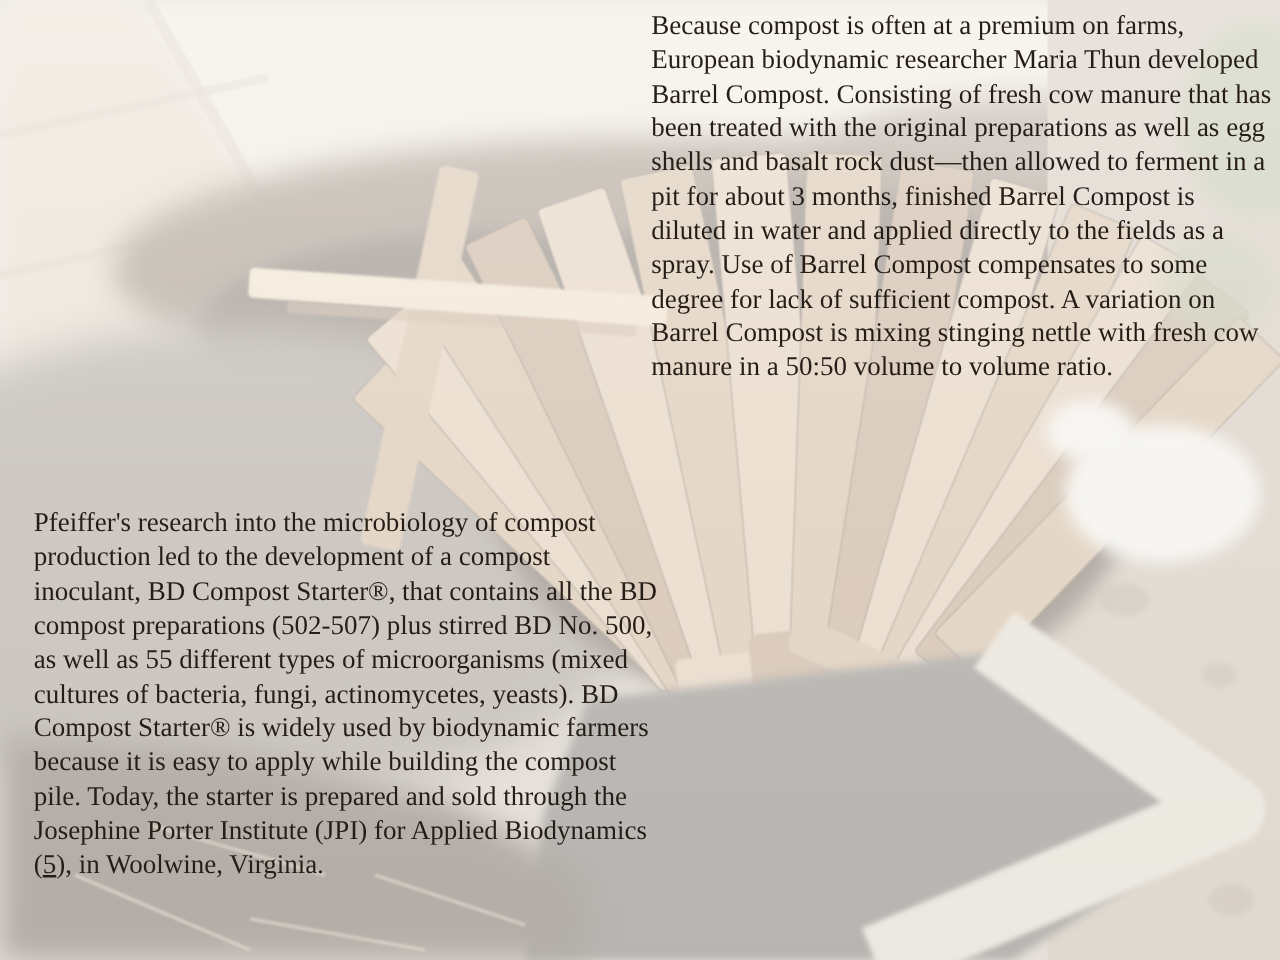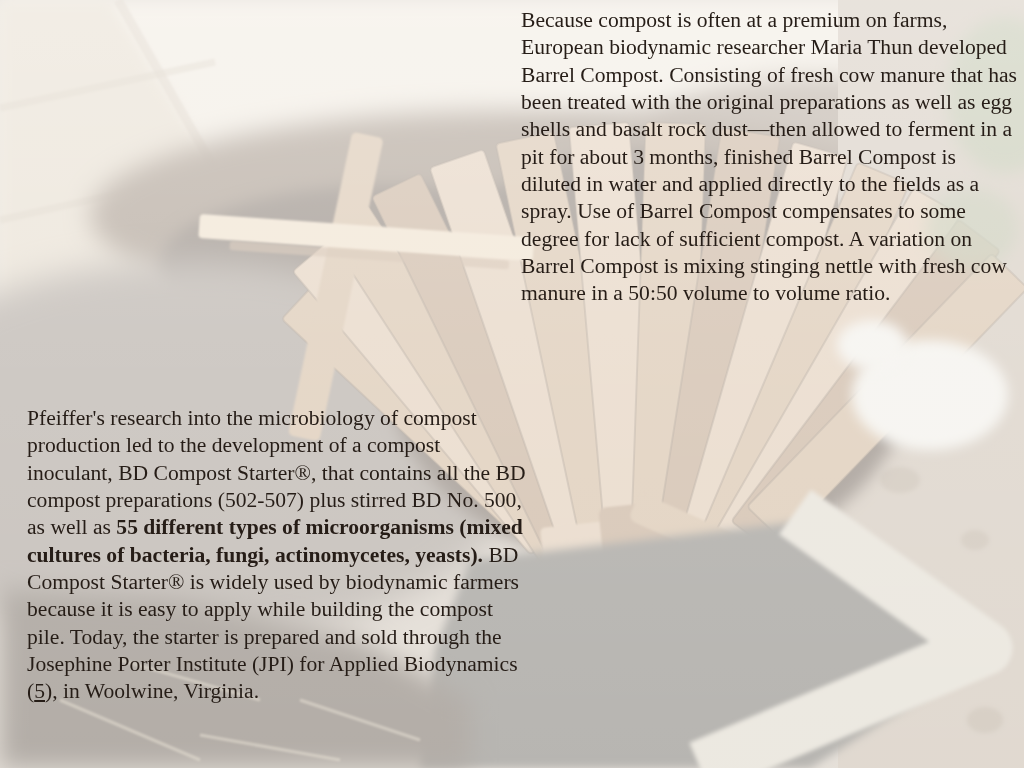--- a/index.html
+++ b/index.html
@@ -30,21 +30,21 @@
   .bl1{filter:blur(1px)} .bl2{filter:blur(2px)} .bl4{filter:blur(4px)}
   .bl6{filter:blur(6px)} .bl8{filter:blur(8px)} .bl12{filter:blur(12px)}
   .bl16{filter:blur(16px)}
   .wash{position:absolute;left:0;top:0;width:1024px;height:768px;z-index:1;
         background:linear-gradient(180deg,rgba(255,255,255,.63) 0%,rgba(255,255,255,.55) 45%,rgba(255,255,255,.50) 100%);}
   .text-block{position:absolute;z-index:2;color:var(--ink);
               font-size:21.6px;line-height:27.35px;text-align:left;}
   .block-top{left:521px;top:7px;width:500px;}
   .block-bottom{left:27px;top:405px;width:502px;}
   .ref{text-decoration:underline;cursor:pointer;}
-  b{font-weight:bold;}
+  b{font-weight:normal;}
 </style>
 </head>
 <body>
 
 <div class="slide">
 
   <svg class="scene" width="1024" height="768" viewBox="0 0 1024 768" aria-hidden="true">
 
     <rect x="0" y="0" width="1024" height="768" class="f-base"></rect>
 

